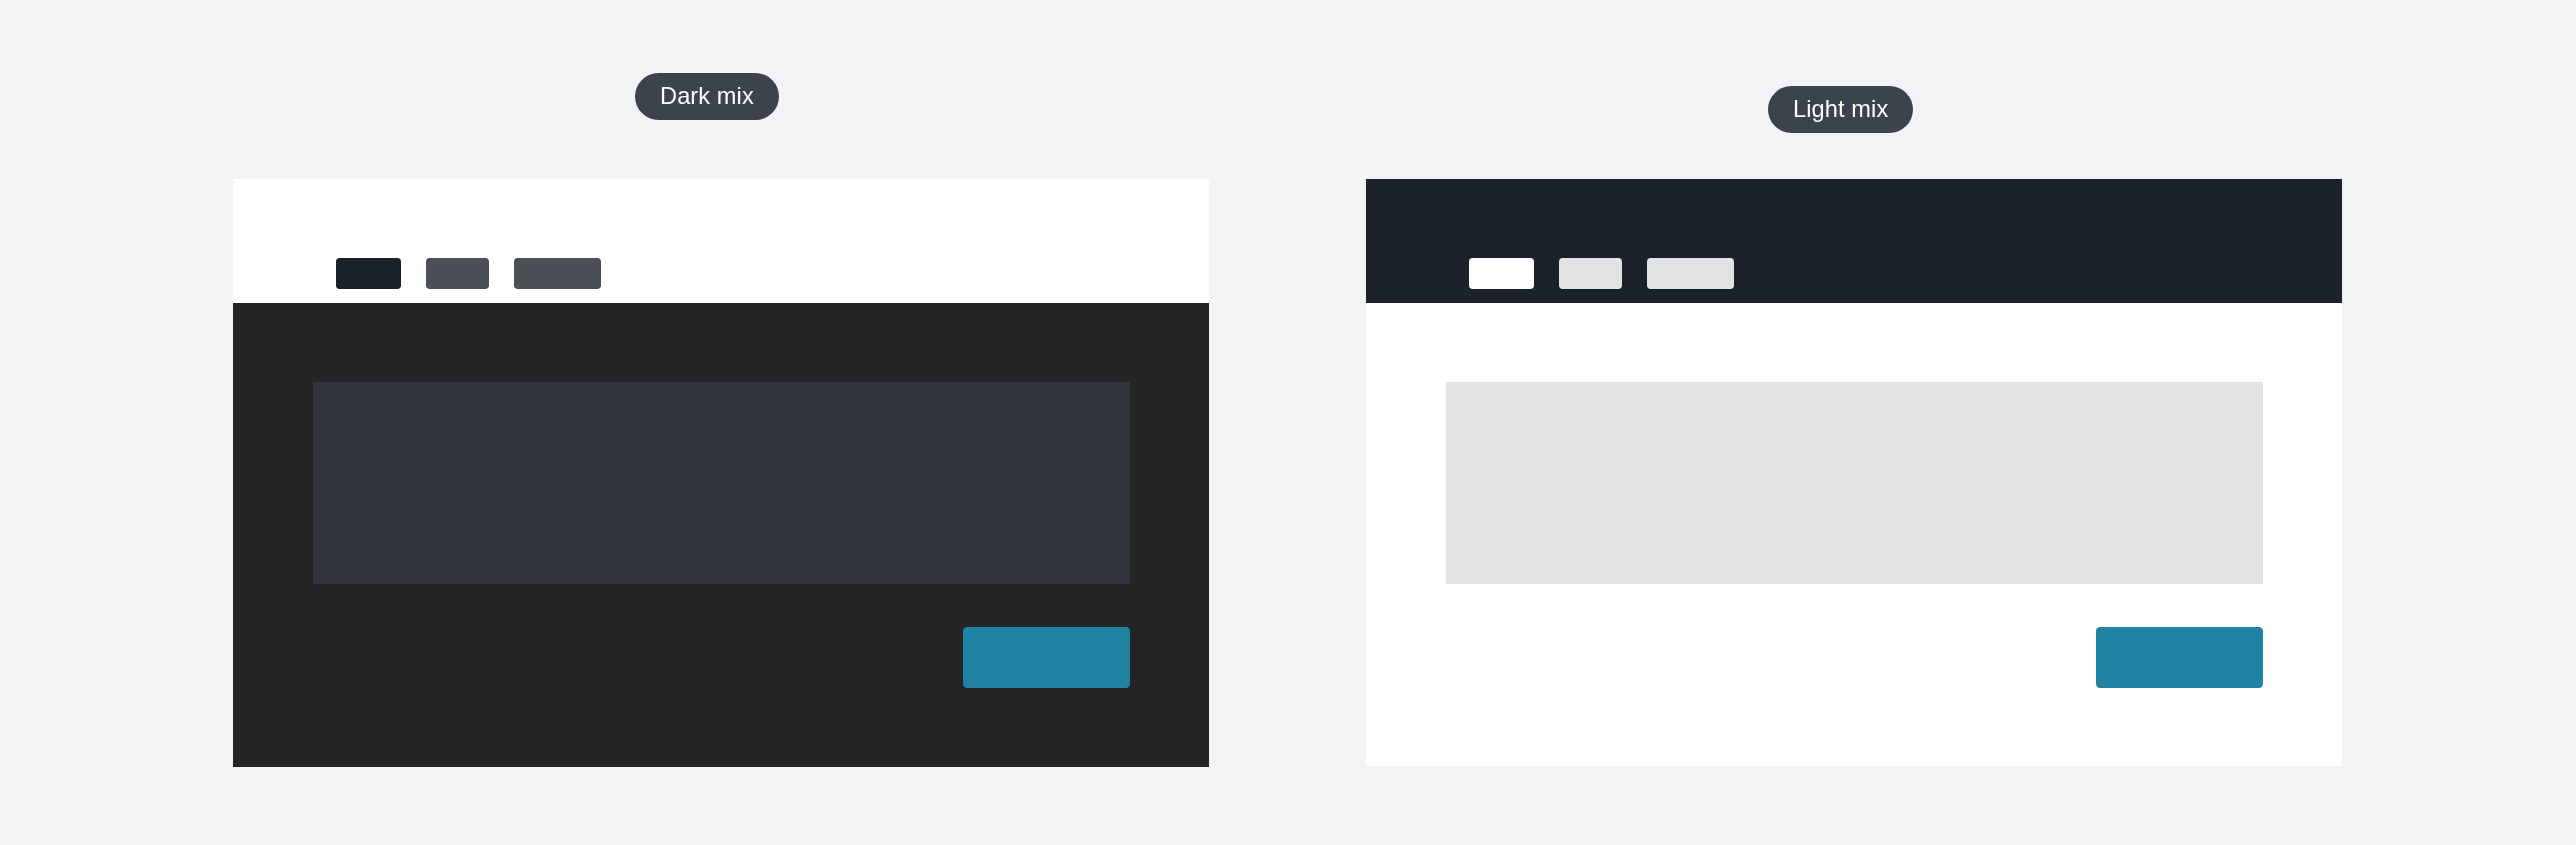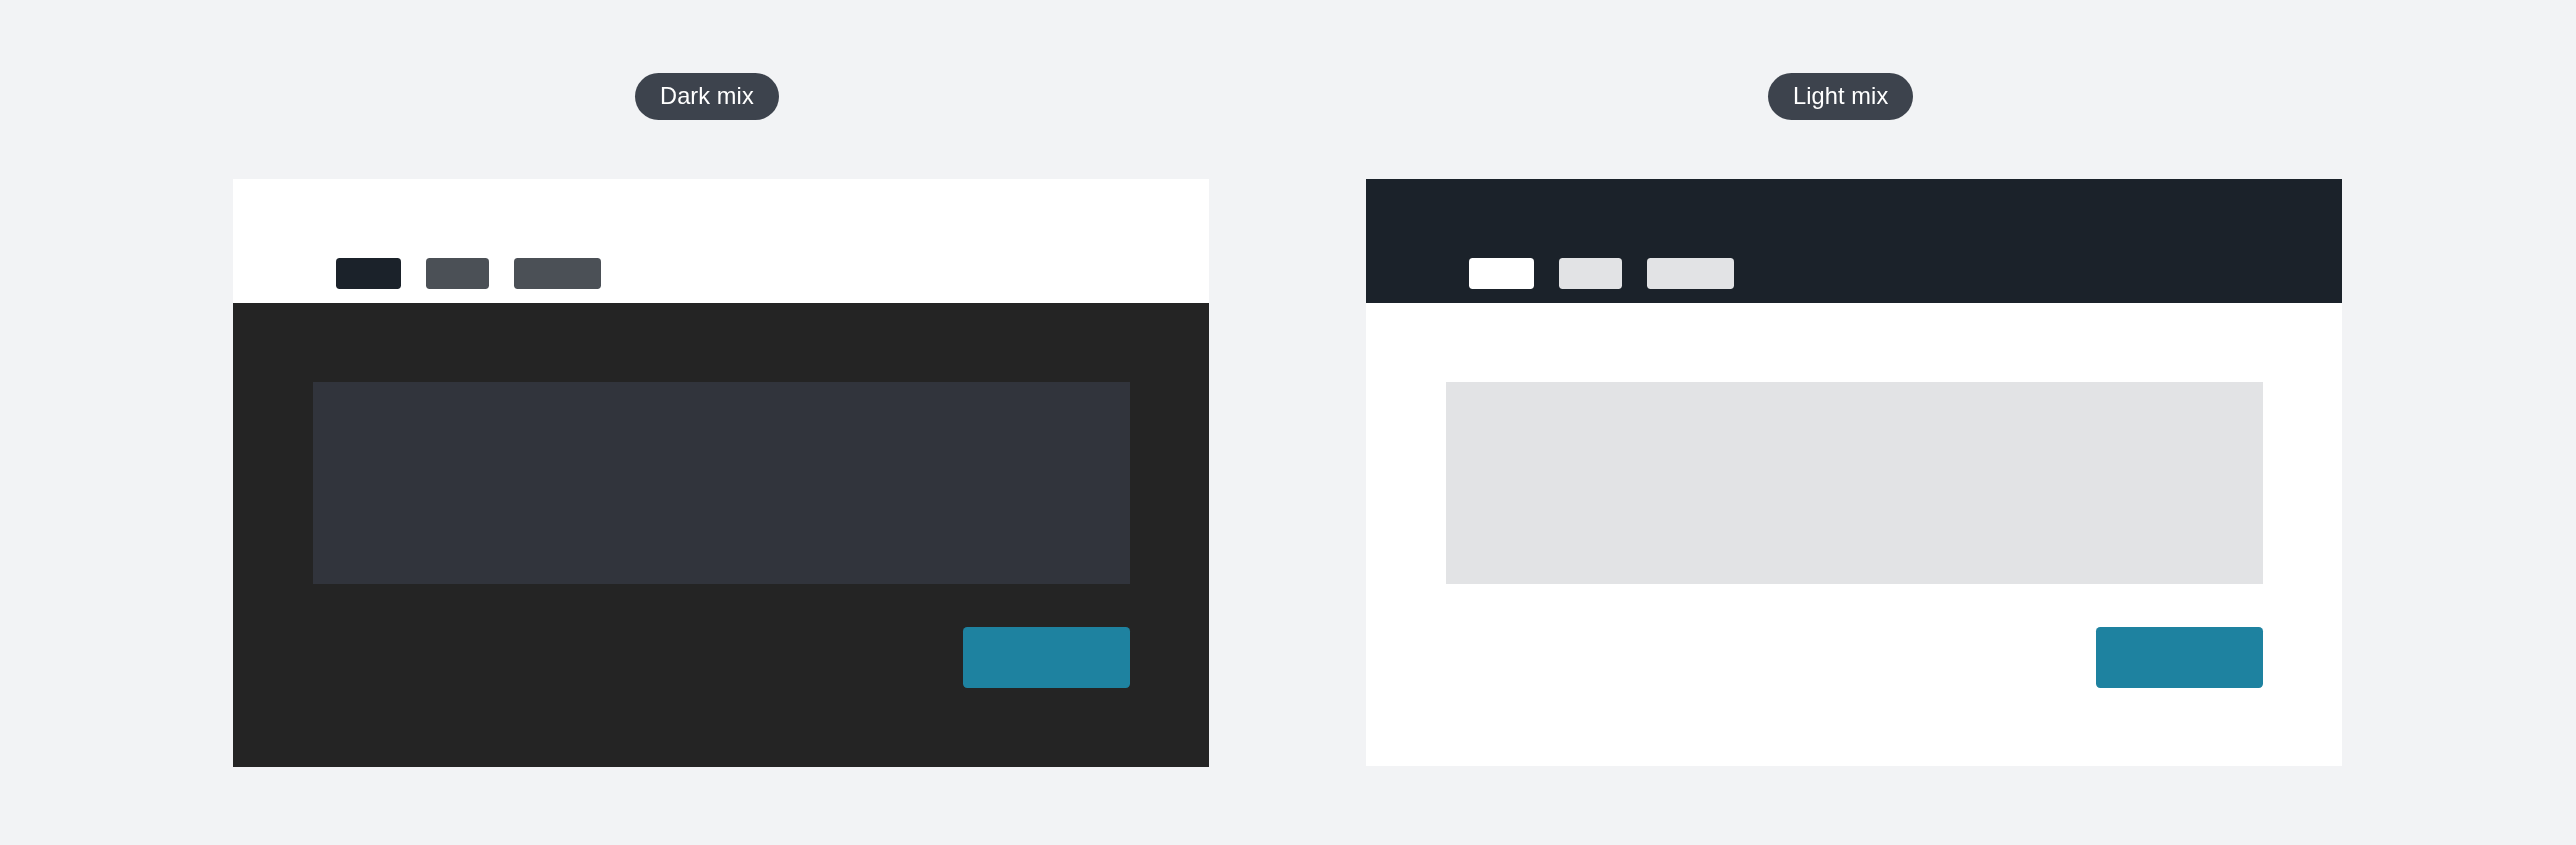--- a/index.html
+++ b/index.html
@@ -192,21 +192,21 @@
         <span class="content-text"></span>
       </div>
 
       <div class="action-row">
         <button class="action-button"></button>
       </div>
 
     </div>
   </div>
 
-  <div class="caption" style="left:1768px; top:73px;">
+  <div class="caption" style="left:1768px; top:86px;">
     <span>Light mix</span>
   </div>
 
   <div class="panel panel--light">
 
     <div class="panel-header">
 
       <div class="tabstrip">
 
         <div class="tab tab--active" style="width:65px;">

